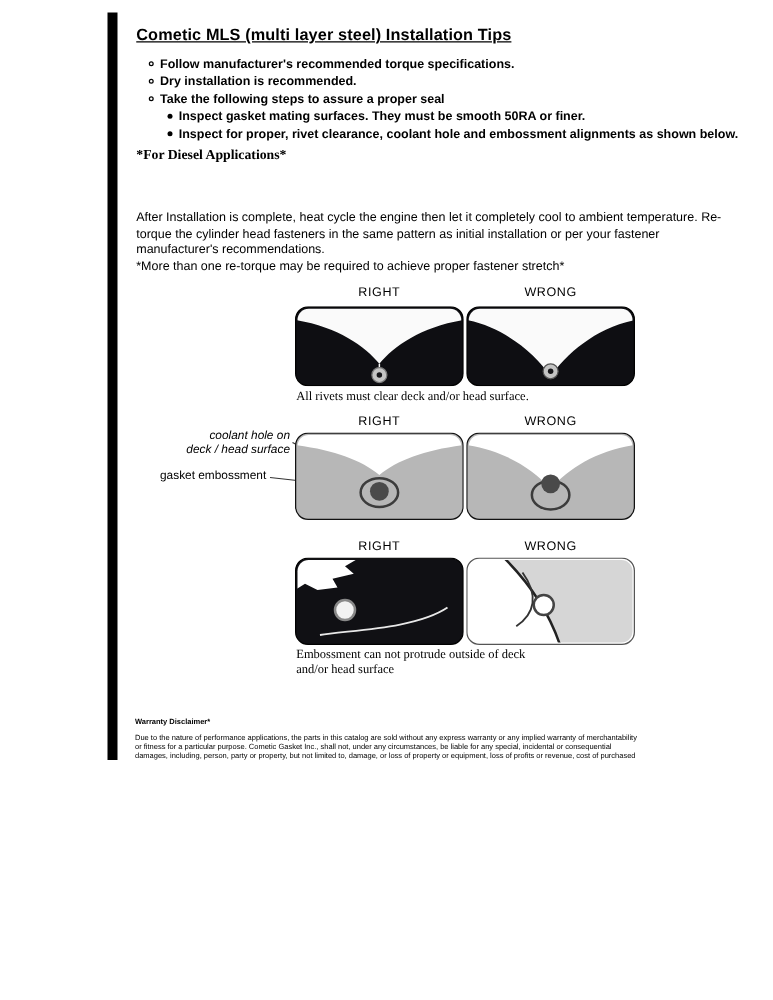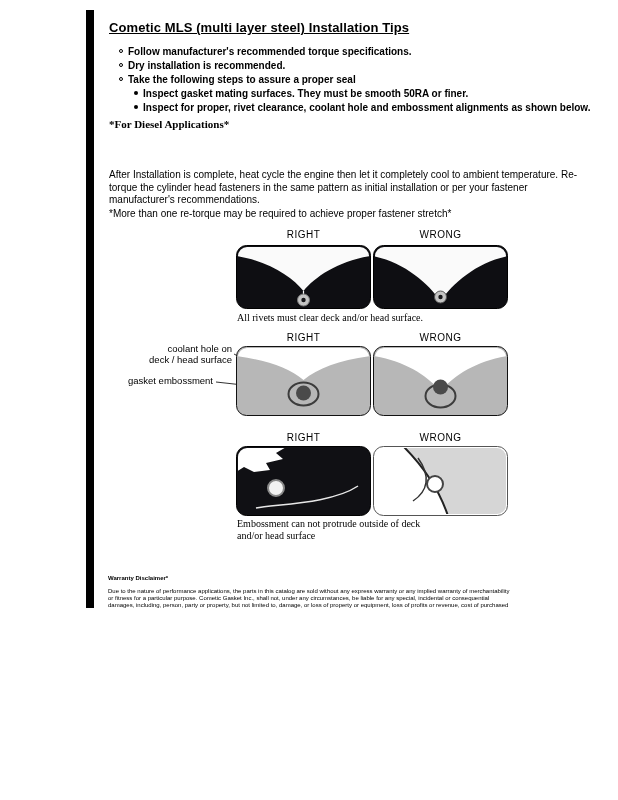--- a/index.html
+++ b/index.html
@@ -23,21 +23,21 @@
   .para1 { top:137px; }
   .para2 { top:169px; }
   .para3 { top:208px; }
 
   .diag-header { position:absolute; width:135px; text-align:center; font-size:10px; letter-spacing:0.5px; }
   .diag-img { position:absolute; width:135px; line-height:0; }
   .caption { position:absolute; left:237px; font-size:10px; line-height:12px;font-family:Liberation Serif, serif; }
   .preline { white-space:pre-line; }
 
   .callout { position:absolute; font-size:9.5px; line-height:10.5px; text-align:right; }
-  .callout-coolant { left:128px; top:344px; width:104px; }
+  .callout-coolant { left:128px; top:344px; width:104px;font-style:italic; }
   .callout-embossment { left:112px; top:376px; width:101px; }
   .leader-lines { position:absolute; left:210px; top:346px; }
 
   .disclaimer { position:absolute; left:108px; top:575px; width:402px; font-size:6px; line-height:7.1px; }
   .disclaimer-heading { font-weight:bold; margin-bottom:6px; }
   .disclaimer p { margin-bottom:5px; white-space:pre-line; }
 
   .footer-code { position:absolute; left:386px; top:759px; font-size:11.5px; letter-spacing:0.3px; }
 </style>
 </head>

